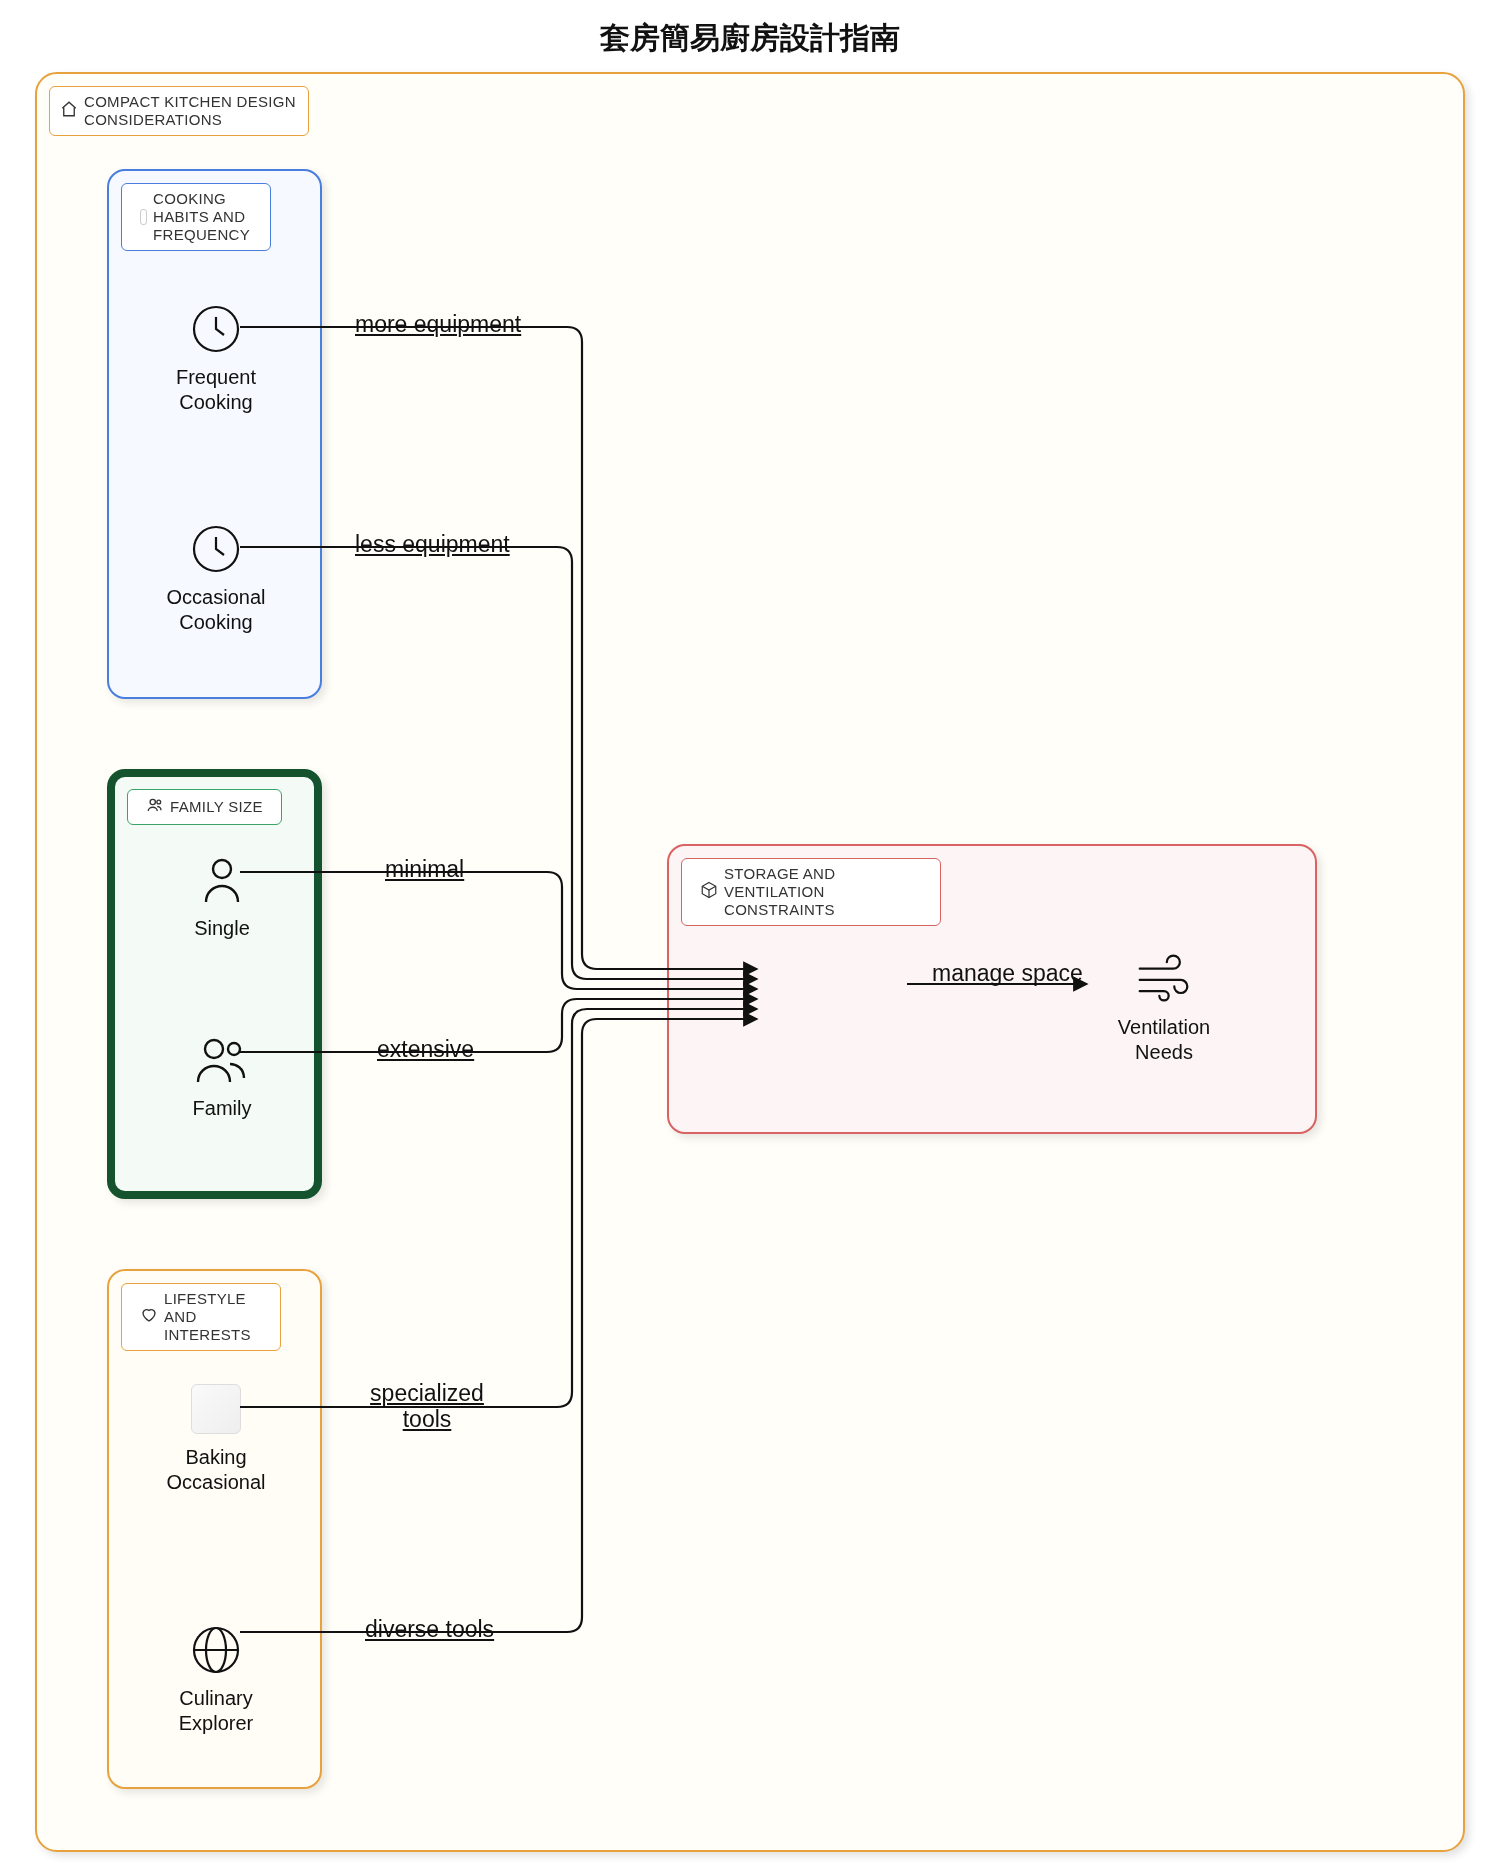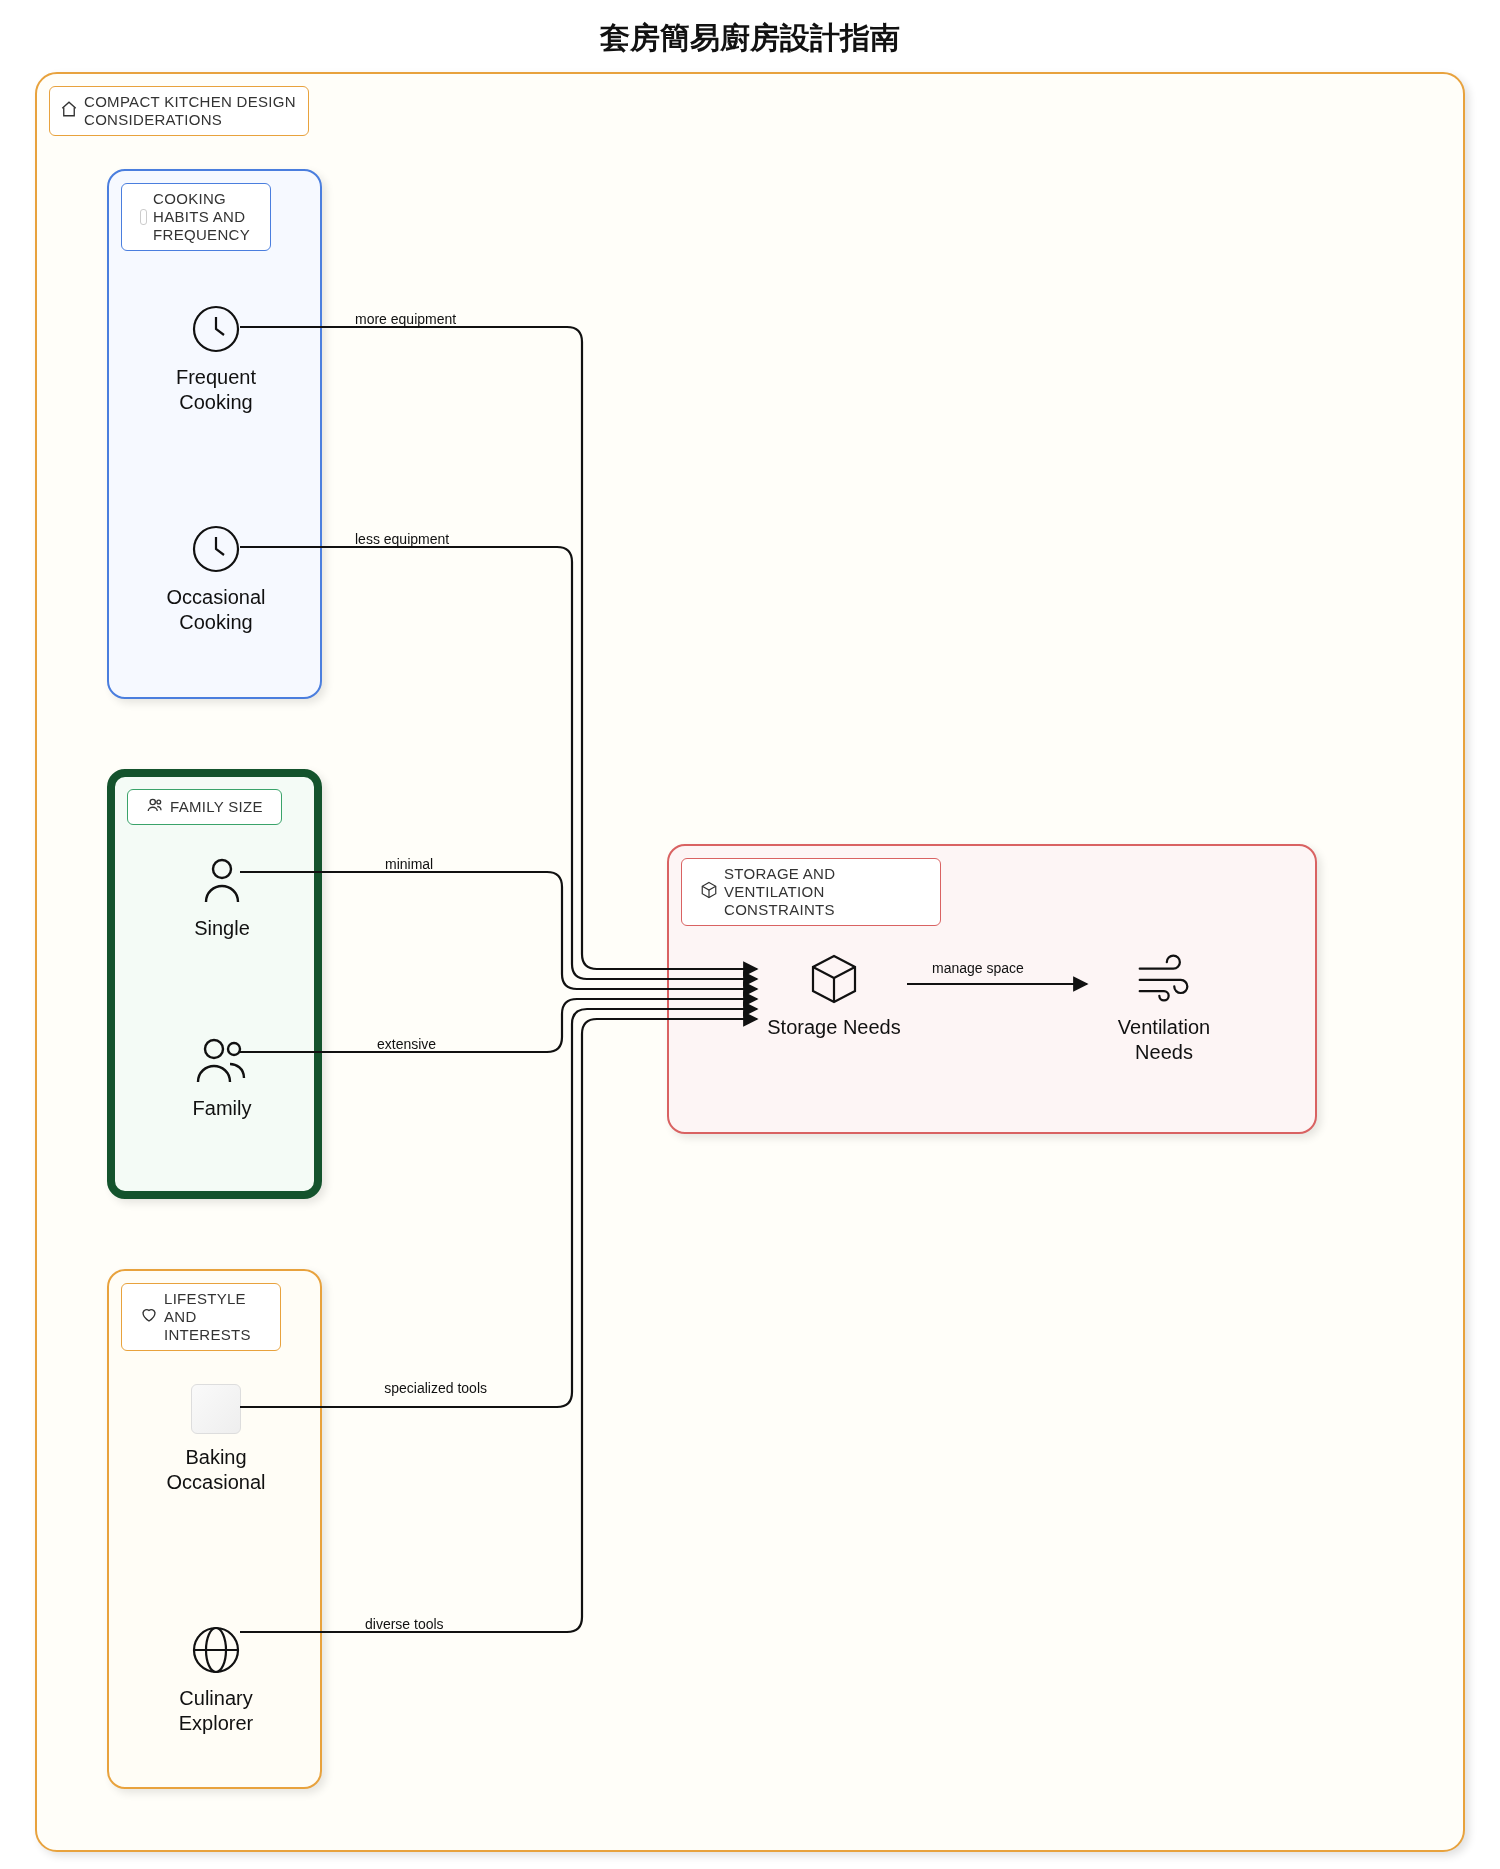--- a/index.html
+++ b/index.html
@@ -97,25 +97,26 @@
     justify-content: center;
   }
   .node-label {
     font-size: 20px;
     color: #111;
     line-height: 1.25;
   }
 
   .edge-label {
     position: absolute;
-    font-size: 14px;
+    font-size: 23px;
     color: #111;
     background: transparent;
-    text-align: right;
+    text-align: center;
     line-height: 1.15;
+    text-decoration: underline;
   }
 
   svg.connectors {
     position: absolute;
     top: 0;
     left: 0;
     width: 1430px;
     height: 1780px;
     pointer-events: none;
   }
@@ -236,30 +237,20 @@
         <span>
           <svg width="18" height="18" viewBox="0 0 24 24" fill="none" stroke="#333" stroke-width="1.6">
             <path d="M12 2 L21 7 V17 L12 22 L3 17 V7 Z"></path>
               <path d="M3 7 L12 12 L21 7"></path>
               <path d="M12 12 V22"></path>
           </svg>
         </span>
         <span>STORAGE AND VENTILATION CONSTRAINTS</span>
       </div>
 
-      <div class="node" style="top:105px;left:95px;">
-        <div class="node-icon">
-          <svg width="54" height="54" viewBox="0 0 54 54" fill="none" stroke="#111" stroke-width="2.2">
-            <path d="M27 4 L48 15 V39 L27 50 L6 39 V15 Z"></path>
-            <path d="M6 15 L27 26 L48 15"></path>
-              <path d="M27 26 V50"></path>
-          </svg>
-        </div>
-        <div class="node-label">Storage Needs</div>
-      </div>
 
       <div class="node" style="top:105px;left:425px;">
         <div class="node-icon">
           <svg width="60" height="50" viewBox="0 0 60 50" fill="none" stroke="#111" stroke-width="2.4" stroke-linecap="round">
             <path d="M4 14 H40 a7 7 0 1 0 -7 -7"></path>
             <path d="M4 26 H48 a7 7 0 1 1 -7 7"></path>
             <path d="M4 38 H30 a5 5 0 1 1 -5 5"></path>
           </svg>
         </div>
         <div class="node-label">Ventilation Needs</div>

